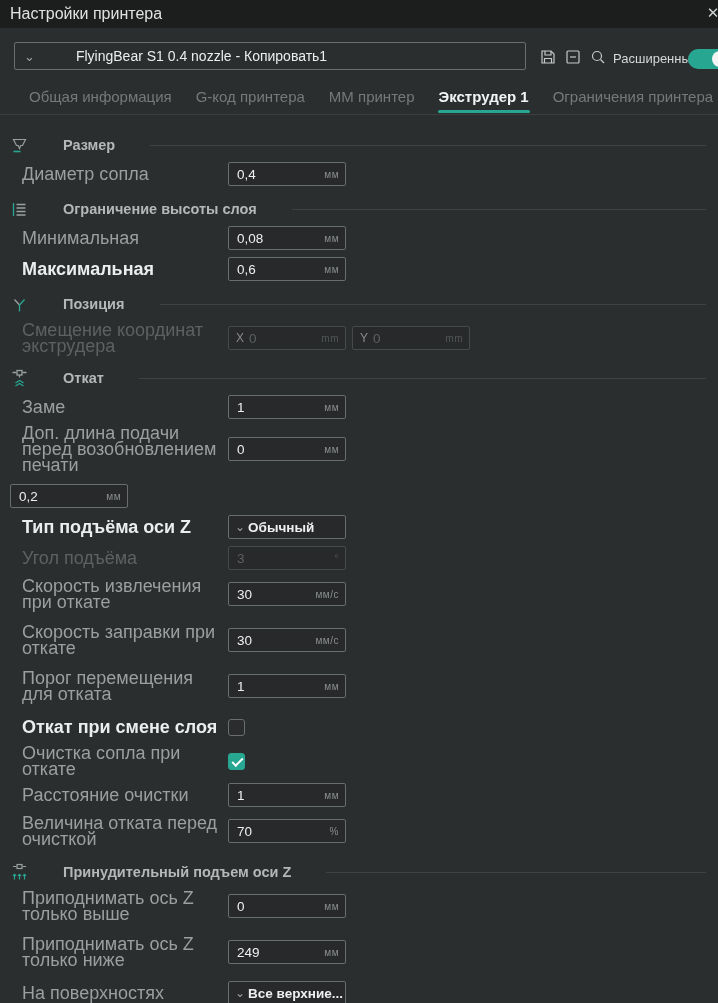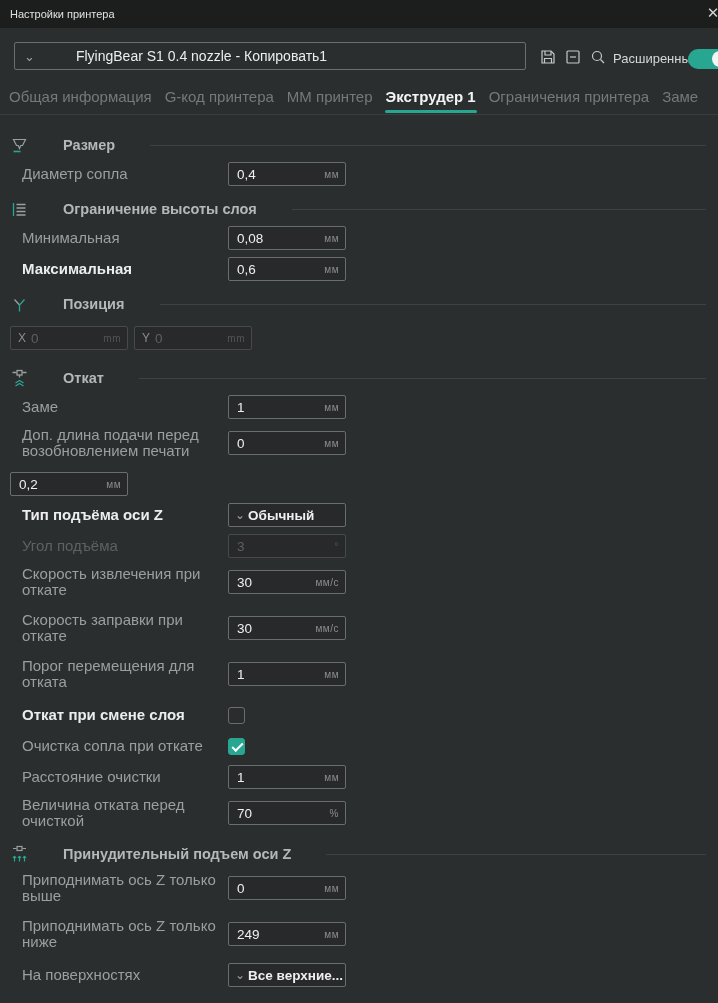--- a/index.html
+++ b/index.html
@@ -4,51 +4,51 @@
 <style>
   html,body{margin:0;padding:0;}
   body{
     width:718px;height:1003px;overflow:hidden;position:relative;
     background:#2b2e2f;
     font-family:"Liberation Sans", sans-serif;
     -webkit-font-smoothing:antialiased;
   }
   
   .titlebar{height:28px;background:#1c1e1e;display:flex;align-items:center;position:relative;}
-  .titlebar .t{padding-left:10px;font-size:11px;color:#e0e2e2;}
+  .titlebar .t{padding-left:10px;font-size:16px;color:#e0e2e2;}
   .close{position:absolute;right:-5px;top:4px;font-size:15px;color:#cfd2d2;cursor:pointer;width:20px;text-align:center;}
   
   .toolbar{position:relative;height:56px;}
   .combo{
     position:absolute;left:14px;top:14px;width:512px;height:28px;box-sizing:border-box;
     border:1px solid #6a6e6f;border-radius:2px;display:flex;align-items:center;background:#2b2e2f;
   }
   .combo .chev{color:#9fa3a4;font-size:13px;padding:0 7px 0 9px;}
   .combo .ctext{color:#eceeee;font-size:14px;white-space:nowrap;overflow:hidden;margin-left:34px;}
   .tools{position:absolute;left:539px;top:20px;display:flex;gap:7px;}
   .tools svg{display:block;}
   .adv-label{position:absolute;left:613px;top:23px;font-size:13px;color:#d6d8d8;}
   .toggle{position:absolute;left:688px;top:21px;width:42px;height:20px;border-radius:10px;background:#27a692;}
   .toggle .knob{position:absolute;right:2px;top:2px;width:16px;height:16px;border-radius:50%;background:#f4f5f5;}
   
-  .tabs{display:flex;gap:11px;padding-left:8px;height:30px;align-items:flex-start;border-bottom:1px solid #3a3e3e;overflow:hidden;}
+  .tabs{display:flex;gap:22px;padding-left:28px;height:30px;align-items:flex-start;border-bottom:1px solid #3a3e3e;overflow:hidden;}
   .tab{position:relative;font-size:15px;color:#75797a;padding:4px 1px 8px;white-space:nowrap;cursor:pointer;}
   .tab.active{color:#f2f4f4;font-weight:bold;text-align:center;}
   .tab.active::after{content:"";position:absolute;left:0;right:0;bottom:0;height:3px;background:#27a692;border-radius:2px;}
   
   .content{padding:8px 12px 0 10px;}
   .sec-h{display:flex;align-items:center;height:24px;margin:10px 0 4px;gap:27px;}
   .sec-h.mt-lg{margin-top:11px;}
   .sec-ic{width:19px;height:19px;margin-right:7px;flex:none;}
   .sec-ic svg{display:block;}
   .sec-t{font-weight:bold;font-size:14.5px;color:#b4b8b9;white-space:nowrap;}
   .sec-line{flex:1;height:1px;background:#3e4243;margin-left:8px;}
   .row{display:flex;align-items:center;margin-bottom:5px;min-height:26px;}
   .row.h2{min-height:36px;margin-bottom:10px;}
-  .lbl{width:206px;flex:none;padding-left:12px;font-size:15px;color:#9b9fa0;line-height:16px;}
+  .lbl{width:206px;flex:none;padding-left:12px;font-size:18px;color:#9b9fa0;line-height:16px;}
   .row.mod .lbl{color:#eceeee;font-weight:bold;}
   .row.disabled .lbl{color:#5d6162;}
   .fields{display:flex;gap:6px;}
   .field{width:118px;height:24px;box-sizing:border-box;border:1px solid #686d6e;border-radius:2px;
          background:#27292a;display:flex;align-items:center;position:relative;}
   input.val{background:transparent;border:none;color:#eef0f0;font-size:13.5px;min-width:0;width:100%;
             padding:0 32px 0 8px;font-family:inherit;outline:none;}
   .prefix{font-size:12px;color:#8a8e8f;padding-left:7px;flex:none;}
   .prefix + input.val{padding-left:5px;}
   .unit{position:absolute;right:6px;font-size:10px;color:#8a8e8f;letter-spacing:.5px;pointer-events:none;}
@@ -161,20 +161,21 @@
         <svg width="19" height="19" viewBox="0 0 19 19" fill="none" stroke-width="1.3">
           <path d="M9.5 10 L4.5 4.5" stroke="#9aa0a0"></path>
           <path d="M9.5 10 L14.5 4.5" stroke="#27a692"></path>
           <path d="M9.5 10 V16.5" stroke="#27a692"></path>
         </svg>
       </span>
     <span class="sec-t">Позиция</span>
     <span class="sec-line"></span>
   </div>
   <div class="row h2 disabled">
+    <div class="lbl">Смещение координат экструдера</div>
     <div class="fields">
       <div class="field">
         <span class="prefix">X</span>
         <input class="val" readonly="" value="0" style="">
         <span class="unit">mm</span>
       </div>
       <div class="field">
         <span class="prefix">Y</span>
         <input class="val" readonly="" value="0" style="">
         <span class="unit">mm</span>

